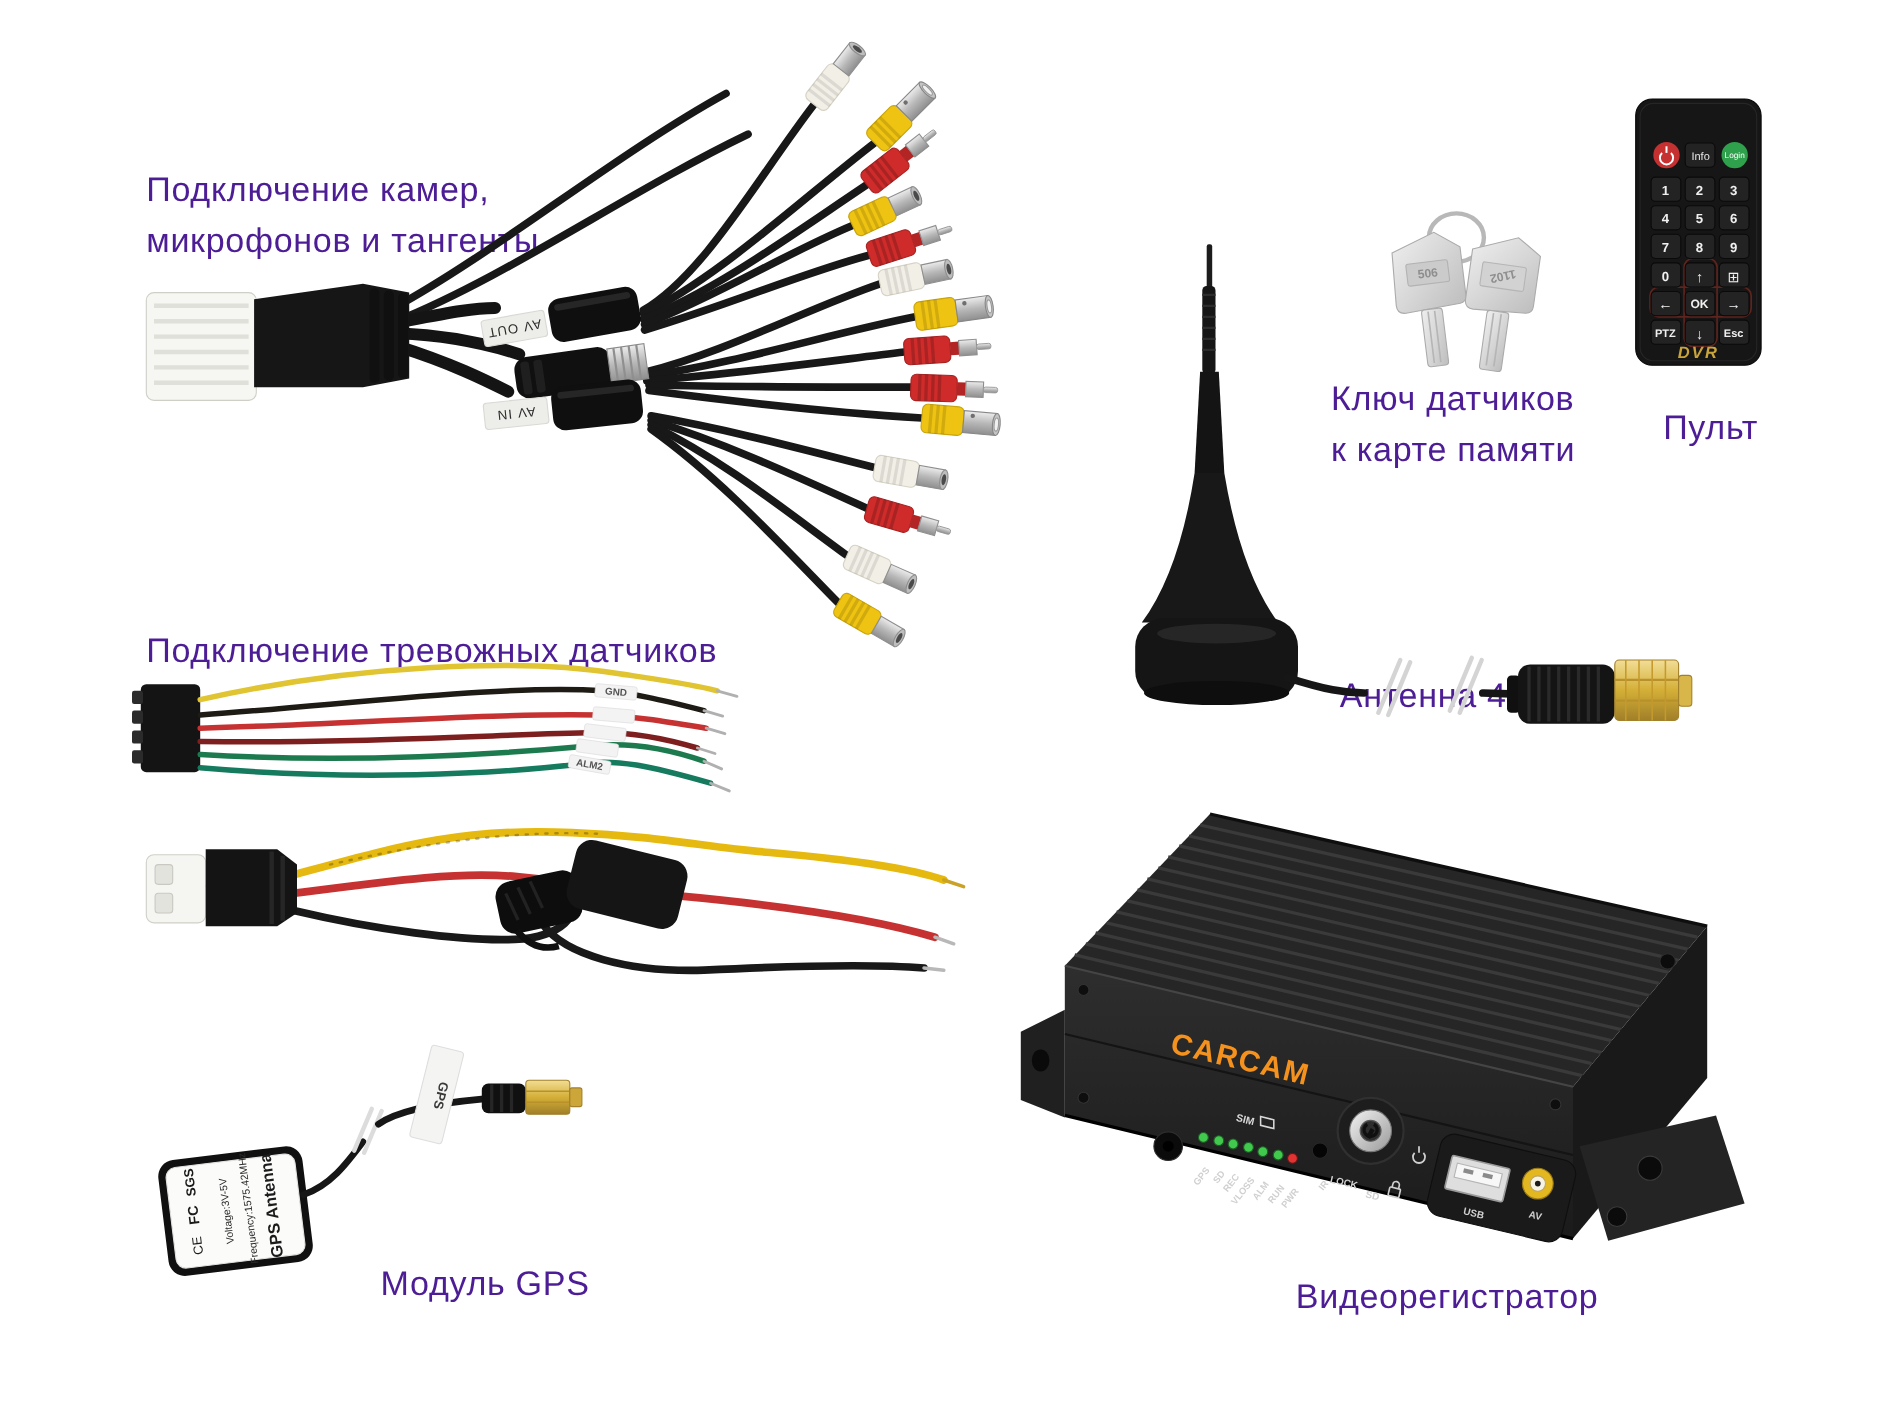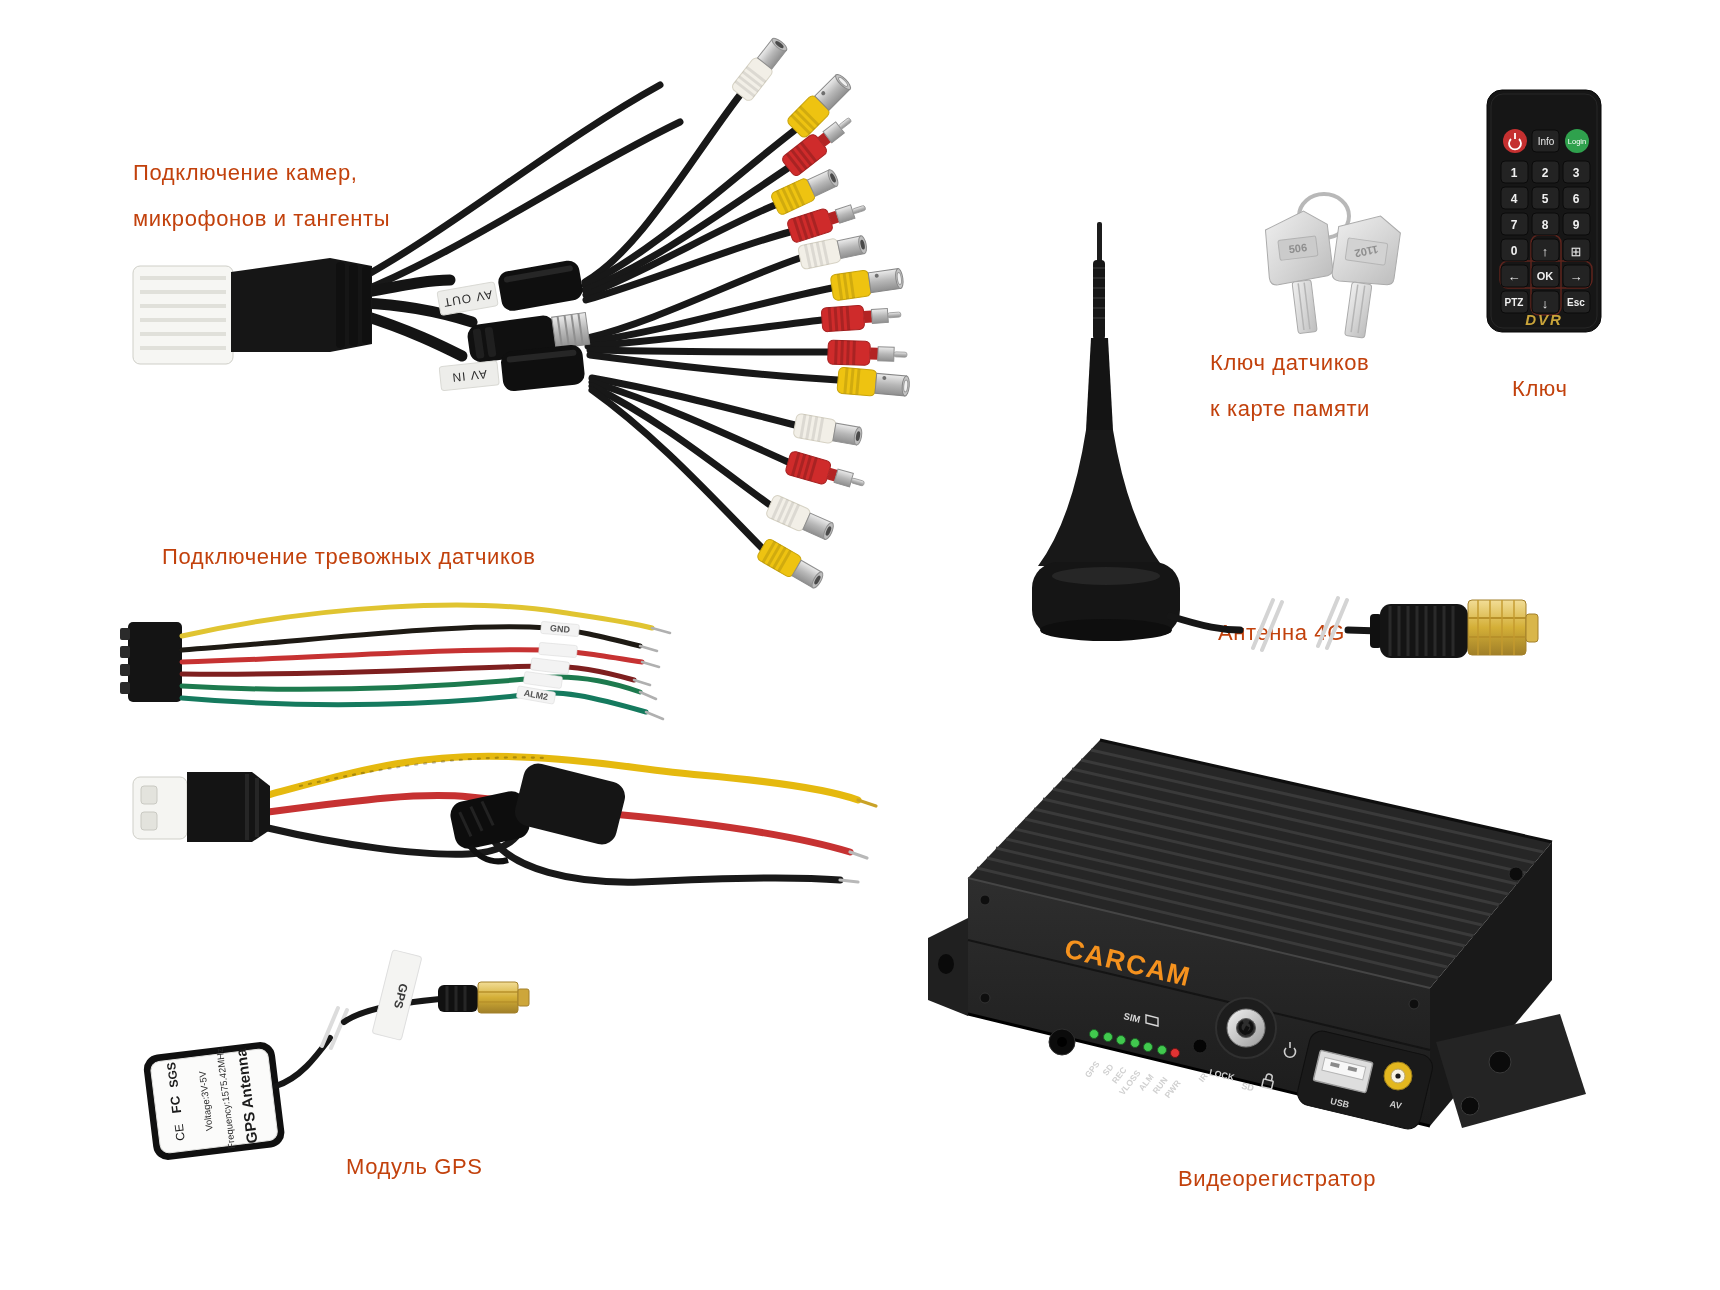--- a/index.html
+++ b/index.html
@@ -1,39 +1,39 @@
 <!DOCTYPE html>
 <html><head>
 <meta charset="utf-8">
 <style>
   html,body{margin:0;padding:0;background:#fff;}
   .stage{position:relative;width:1720px;height:1290px;background:#ffffff;overflow:hidden;
          font-family:"Liberation Sans",sans-serif;}
-  .caption{position:absolute;color:#c2410c;font-size:22px;letter-spacing:.6px;
+  .caption{position:absolute;color:#4c1d95;font-size:31px;letter-spacing:.6px;
            line-height:46px;white-space:nowrap;font-family:"Liberation Sans",sans-serif;}
   svg{position:absolute;left:0;top:0;}
   svg text{font-family:"Liberation Sans",sans-serif;}
 </style>
 </head>
 <body>
 
 <div class="stage">
 
   <div class="caption" style="left:133px;top:150px;">
     <div>Подключение камер,</div>
     <div>микрофонов и тангенты</div>
   </div>
-  <div class="caption" style="left:133px;top:534px;margin-left:29px;">Подключение тревожных датчиков</div>
+  <div class="caption" style="left:133px;top:569px;">Подключение тревожных датчиков</div>
   <div class="caption" style="left:133px;top:788px;">Питание</div>
   <div class="caption" style="left:322px;top:1144px;margin-left:24px;">Модуль GPS</div>
   <div class="caption" style="left:1210px;top:340px;">
     <div>Ключ датчиков</div>
     <div>к карте памяти</div>
   </div>
-  <div class="caption" style="left:1512px;top:366px;">Ключ</div>
+  <div class="caption" style="left:1512px;top:366px;">Пульт</div>
   <div class="caption" style="left:1218px;top:610px;">Антенна 4G</div>
   <div class="caption" style="left:1178px;top:1156px;">Видеорегистратор</div>
 
   <svg width="1720" height="1290" viewBox="0 0 1720 1290">
     <defs>
       <linearGradient id="metal" x1="0" y1="0" x2="0" y2="1">
         <stop offset="0" stop-color="#ececec"></stop>
           <stop offset=".5" stop-color="#b7b7b7"></stop>
           <stop offset="1" stop-color="#8f8f8f"></stop>
       </linearGradient>

